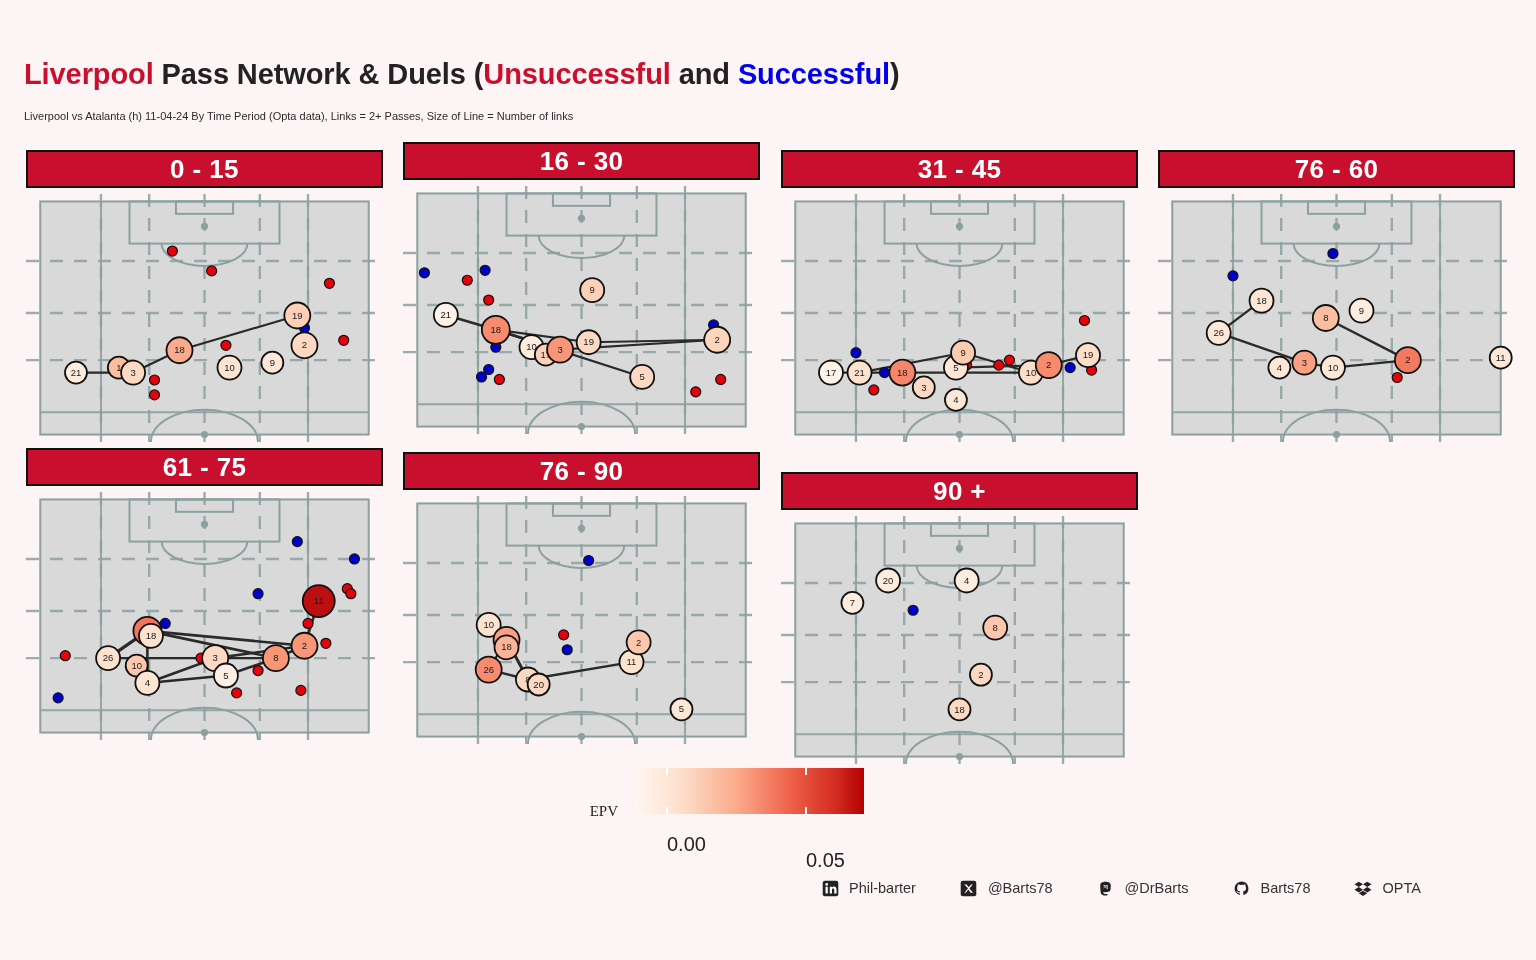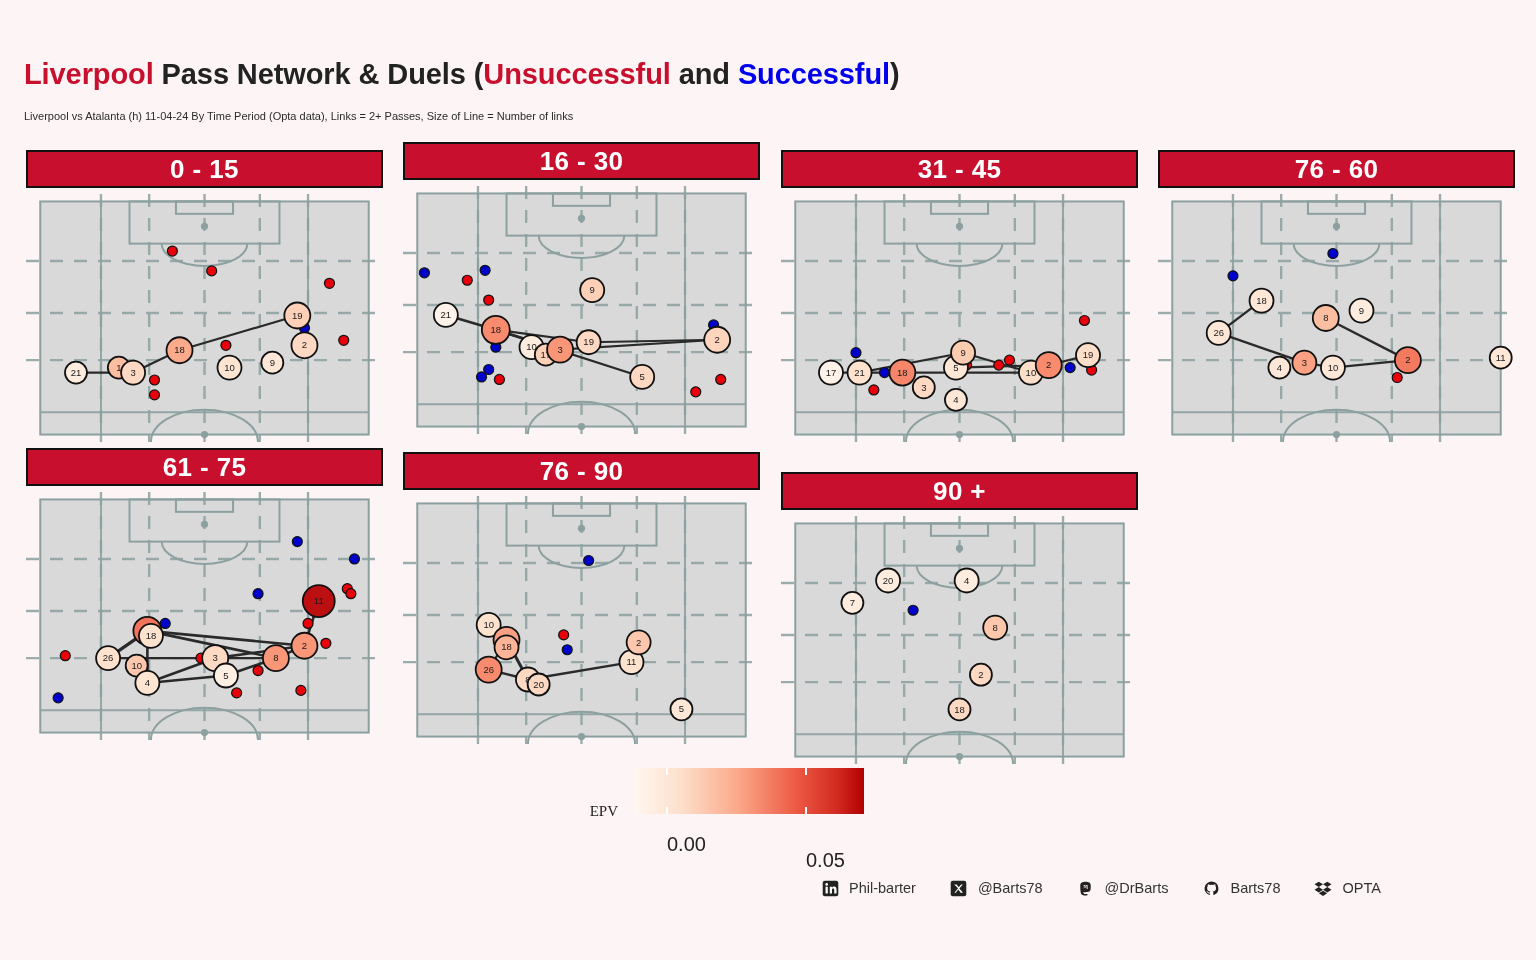--- a/index.html
+++ b/index.html
@@ -37,21 +37,21 @@
   #legend{position:absolute;left:634px;top:768px;}
   #legend-label{
     position:absolute;left:634px;top:802px;
     font-size:15px;color:#222;
   }
   .legend-tick{
     position:absolute;font-size:20px;color:#222;
   }
   #footer{
     position:absolute;left:820px;top:878px;
-    display:flex;align-items:center;gap:3px;
+    display:flex;align-items:center;gap:13px;
     font-size:14.5px;color:#333;
   }
   .foot-item{display:flex;align-items:center;}
   .foot-icon{
     width:20px;height:20px;display:flex;align-items:center;
     justify-content:center;margin-right:9px;color:#222;
   }
   .foot-text{margin-right:30px;color:#333;}
 </style>
 </head>

